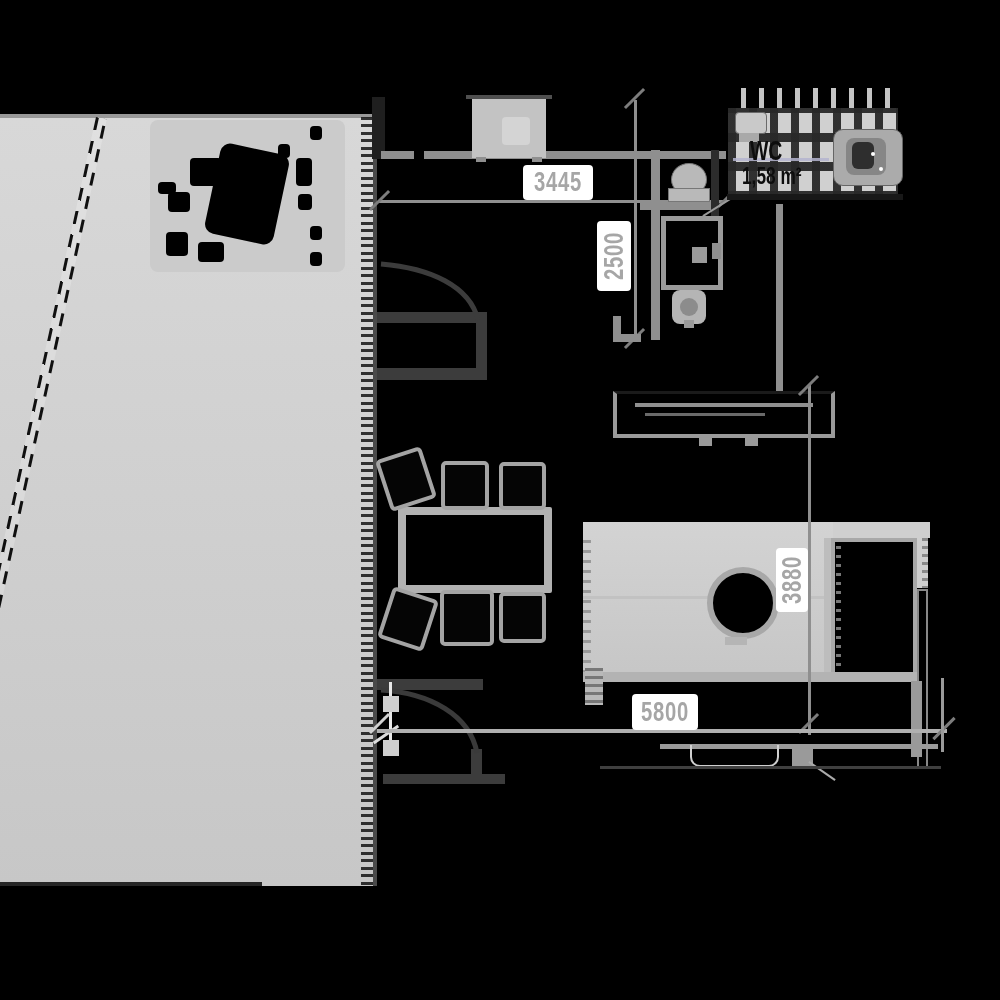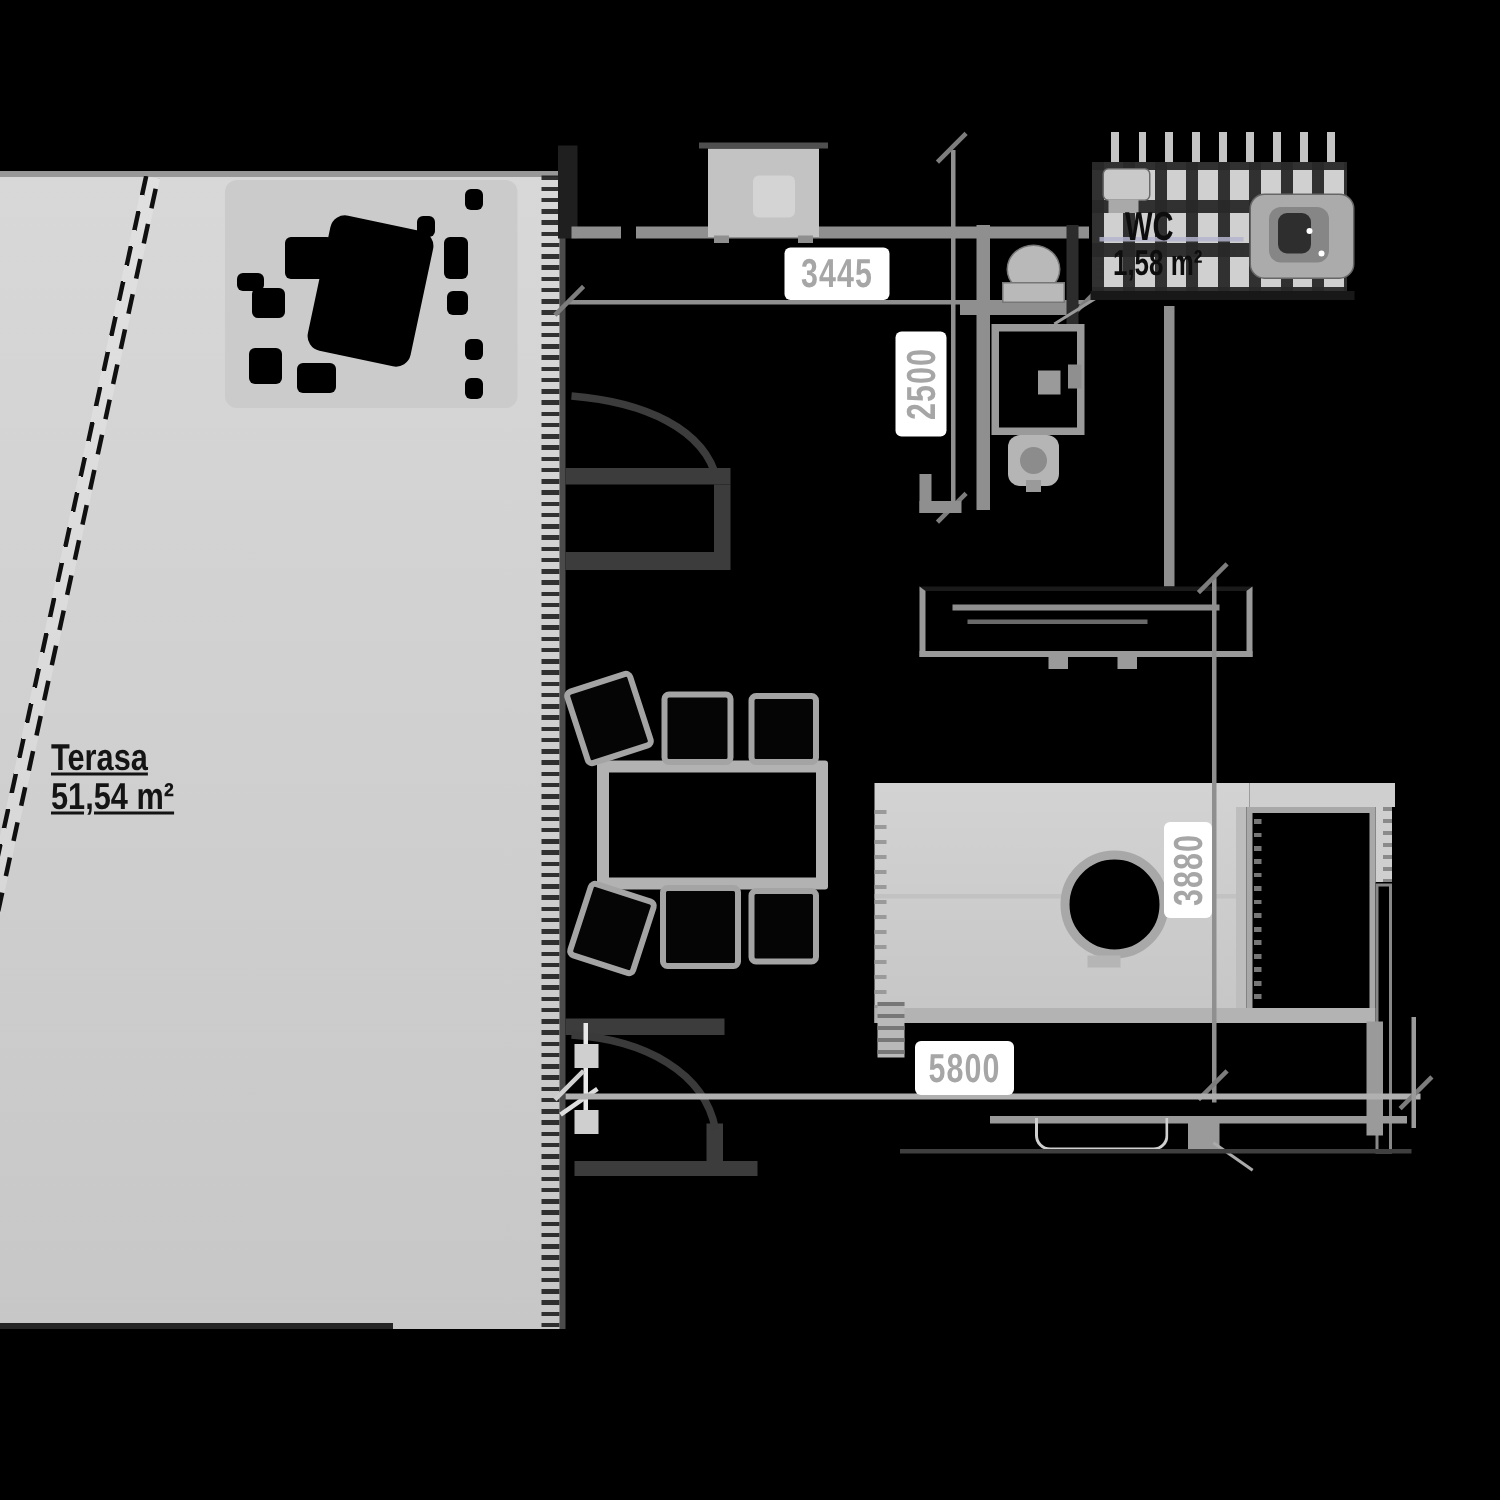--- a/index.html
+++ b/index.html
@@ -138,24 +138,20 @@
     <div style="left:16px;top:112px;width:22px;height:24px;"></div>
     <div style="left:128px;top:24px;width:12px;height:14px;"></div>
     <div style="left:146px;top:38px;width:16px;height:28px;"></div>
     <div style="left:148px;top:74px;width:14px;height:16px;"></div>
     <div style="left:160px;top:106px;width:12px;height:14px;"></div>
     <div style="left:160px;top:6px;width:12px;height:14px;"></div>
     <div style="left:160px;top:132px;width:12px;height:14px;"></div>
     <div style="left:48px;top:122px;width:26px;height:20px;"></div>
   </div>
 
-  <div class="abs tlabel">
-    <span class="ln">Terasa</span>
-    <span class="ln">51,54 m²</span>
-  </div>
 
   <div class="abs facade-ticks"></div>
   <div class="abs facade-line"></div>
   <div class="abs dark-wall-top"></div>
 
   <div class="abs wall" style="left:381px;top:151px;width:345px;height:8px;"></div>
   <div class="abs blacktick" style="left:414px;top:150px;"></div>
   <div class="abs blacktick" style="left:414px;top:197px;"></div>
   <div class="abs washer">
     <div class="tl"></div>
@@ -267,21 +263,21 @@
   <div class="abs slash" style="left:795px;top:384px;"></div>
   <div class="abs slash" style="left:795px;top:722px;"></div>
   <div class="abs dimbox rot" style="left:760px;top:564px;width:64px;height:32px;">
     <span class="dimtx">3880</span>
   </div>
 
   <div class="abs" style="left:377px;top:729px;width:570px;height:4px;background:#b0b0b0;"></div>
   <div class="abs slash" style="left:366px;top:722px;background:#d0d0d0;"></div>
   <div class="abs slash" style="left:929px;top:727px;width:30px;"></div>
   <div class="abs" style="left:941px;top:678px;width:3px;height:74px;background:#9a9a9a;"></div>
-  <div class="abs dimbox" style="left:610px;top:694px;width:66px;height:36px;">
+  <div class="abs dimbox" style="left:632px;top:694px;width:66px;height:36px;">
     <span class="dimtx">5800</span>
   </div>
 
   <div class="abs bgray"></div>
   <div class="abs sill"></div>
   <div class="abs bsq"></div>
   <div class="abs leader" style="left:806px;top:770px;transform:rotate(35deg);"></div>
   <div class="abs bline"></div>
 
 </div>

